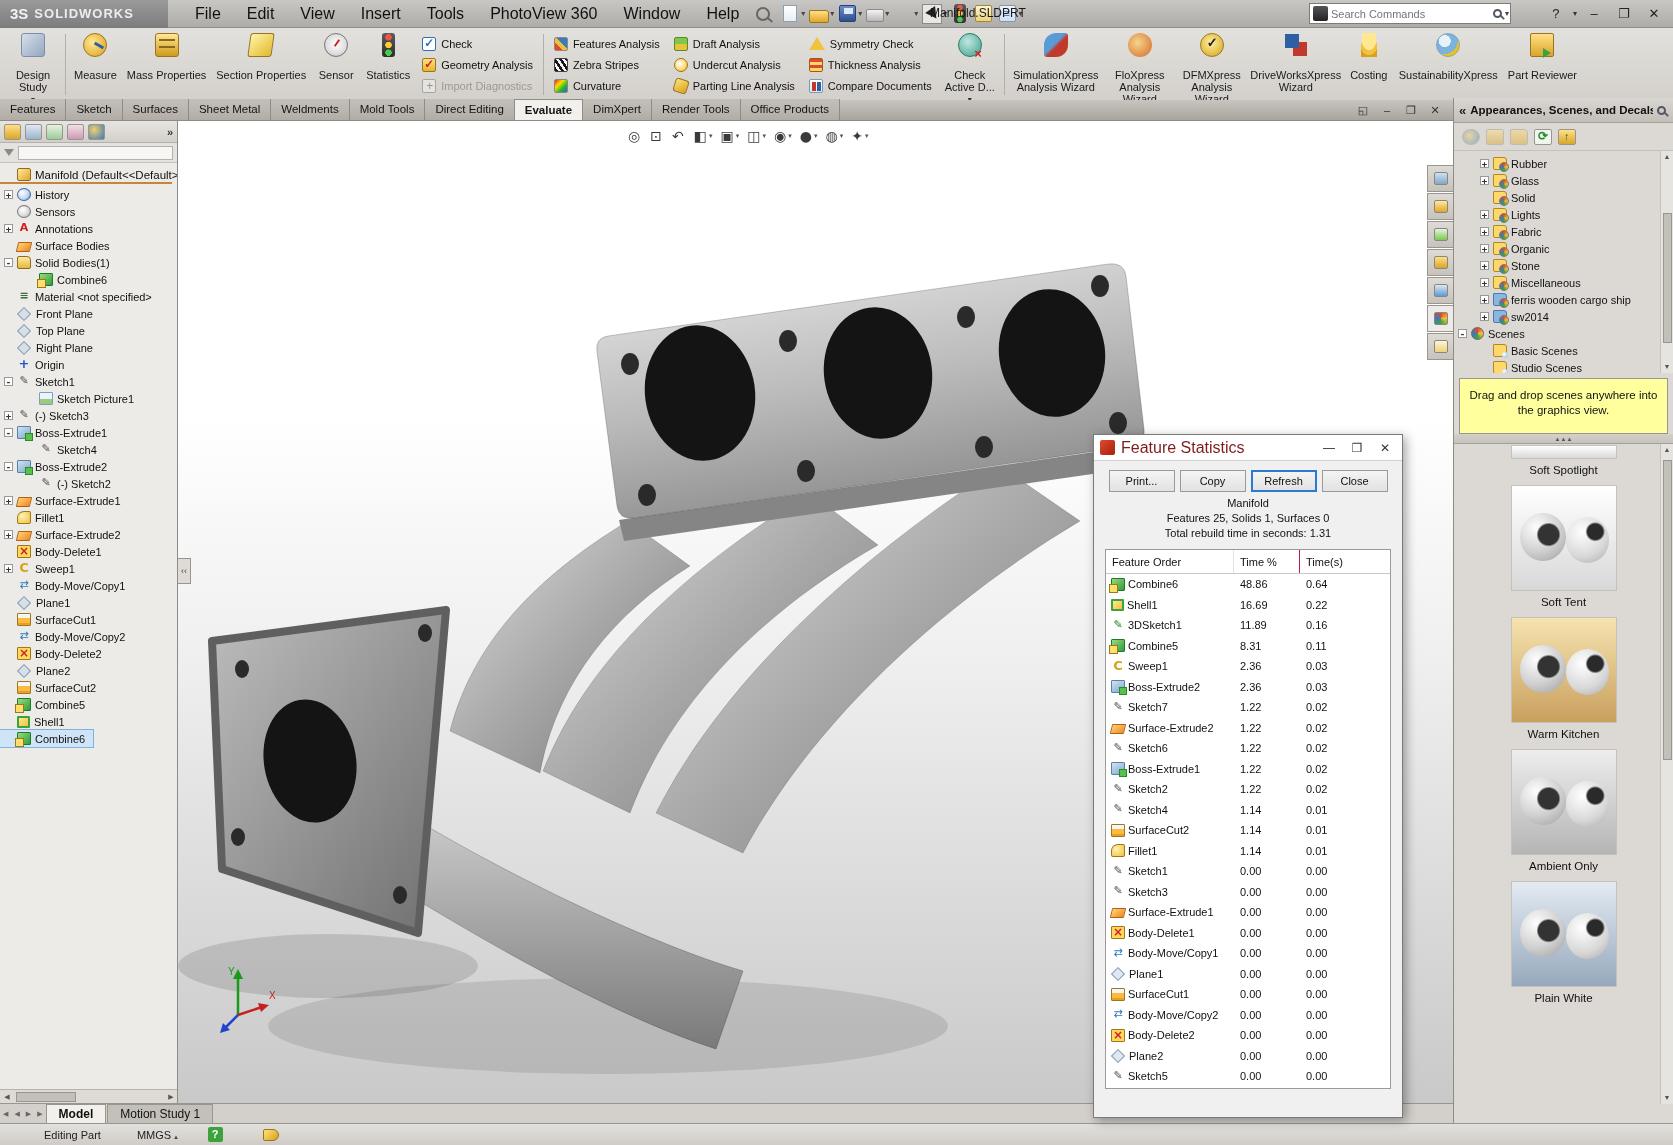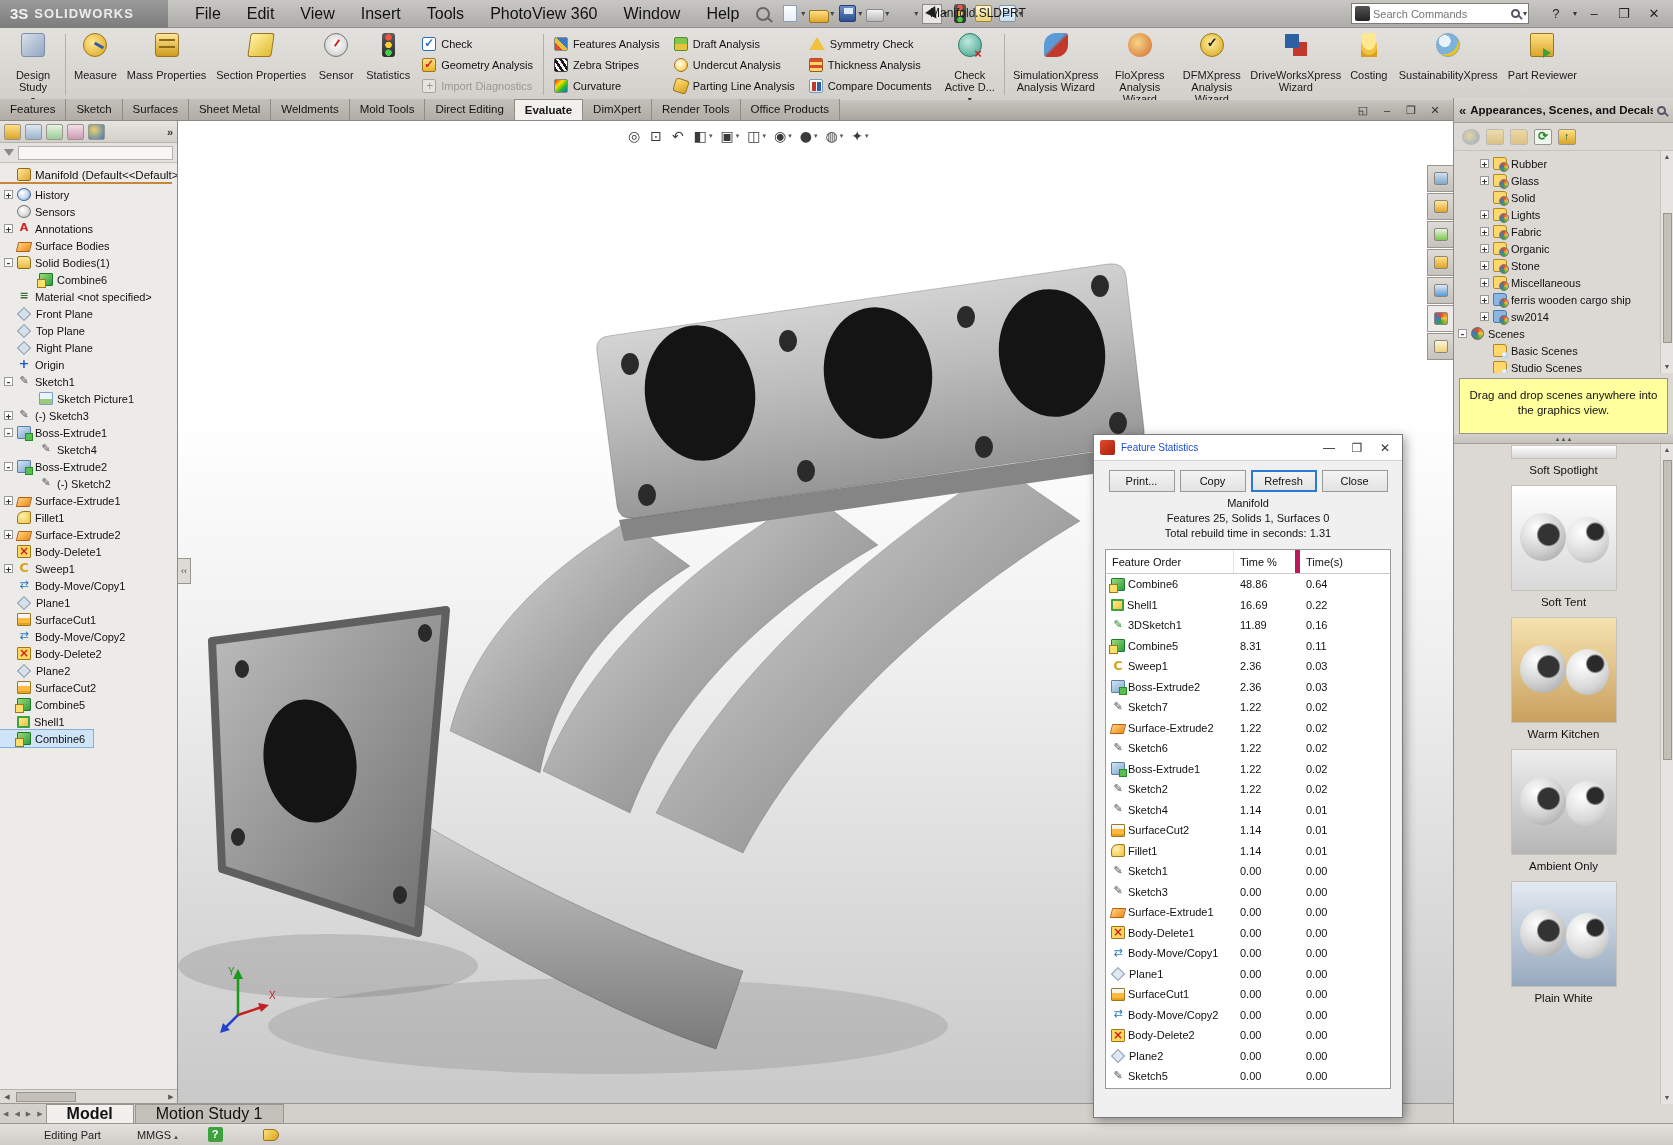--- a/index.html
+++ b/index.html
@@ -25,21 +25,21 @@
   .tb-print{background:linear-gradient(#f3f3f3,#b9b9b9);border:1px solid #8a8a8a;width:18px;height:13px;margin-top:4px;border-radius:2px}
   .tb-undo{color:#2e5fa3;font-size:17px;line-height:20px;text-align:center;font-weight:700}
   .tb-select{border:1px solid #8a8a8a;background:#e9e7e4}
   .tb-select::after{content:"";position:absolute;left:6px;top:3px;border:6px solid transparent;border-top:11px solid #222;transform:rotate(-35deg)}
   .tb-rebuild{width:12px;height:19px;background:linear-gradient(#5a5a5a,#333);border-radius:3px;margin:0 3px;
     background-image:radial-gradient(circle at 50% 18%,#e54 0 2.4px,transparent 3px),radial-gradient(circle at 50% 50%,#fc3 0 2.4px,transparent 3px),radial-gradient(circle at 50% 82%,#4c4 0 2.4px,transparent 3px),linear-gradient(#5a5a5a,#333)}
   .tb-options{background:linear-gradient(#fdf6d8,#ecd27a);border:1px solid #a08a3a;width:17px;height:17px;margin:1px;border-radius:2px}
   .tb-list{background:linear-gradient(#eef4fb,#cfe0f0);border:1px solid #7a98b8;width:17px;height:17px;margin:1px;border-radius:2px}
   .tb-list::after{content:"≡";position:absolute;left:3px;top:1px;color:#2e5fa3;font-size:11px}
   #doctitle{position:absolute;left:930;top:0;left:930px;line-height:27px;font-size:12px;color:#1a1a1a}
-  #searchwrap{position:absolute;right:144px;top:3px;width:178px;height:21px;background:#fff;border:1px solid #7e7c78;display:flex;align-items:center}
+  #searchwrap{position:absolute;right:162px;top:3px;width:202px;height:21px;background:#fff;border:1px solid #7e7c78;display:flex;align-items:center}
   #searchwrap .swicon{width:15px;height:15px;background:linear-gradient(#555,#222);margin:0 3px;border-radius:2px}
   #searchwrap input{border:0;outline:0;flex:1;font-size:11px;font-family:"Liberation Sans",sans-serif;color:#333;background:transparent;min-width:0}
   .mag{width:9px;height:9px;border:2px solid #556;border-radius:50%;position:relative;flex:none;margin-right:2px}
   .mag::after{content:"";position:absolute;width:6px;height:2px;background:#556;transform:rotate(45deg);right:-5px;bottom:-2px}
   .winbtns{position:absolute;right:6px;top:0;display:flex;gap:4px;align-items:center;height:27px}
   .winbtn{width:26px;text-align:center;font-size:13px;color:#222;line-height:26px}
   .helparw{font-size:8px;color:#333}
 
   
   #ribbon{position:absolute;left:0;top:28px;width:1673px;height:72px;background:linear-gradient(#e3e1dd,#d3d0cb);display:flex;align-items:stretch;padding:2px 2px 1px 4px}
@@ -157,31 +157,31 @@
   .vtool{display:flex;align-items:center;padding:1px 3px;border-radius:2px;color:#3b3b3b}
   .vtool .g{font-size:14px;line-height:16px;font-family:"DejaVu Sans",sans-serif}
   .vtool .a{font-size:7px;margin-left:2px;color:#555}
   .collapse-tab{position:absolute;left:0px;top:437px;width:13px;height:26px;background:#dedbd6;border:1px solid #9a968f;border-left:0;color:#444;font-size:9px;line-height:24px;text-align:center;z-index:9}
   #triadbox{position:absolute;left:30px;bottom:70px;width:70px;height:70px;z-index:5}
 
   
   #dlg{position:absolute;left:1093px;top:434px;width:310px;height:684px;background:#f0f0f0;border:1px solid #7a7a7a;box-shadow:3px 3px 10px rgba(0,0,0,.35);z-index:60}
   #dlgtitle{height:26px;background:#fff;border-bottom:1px solid #d0d0d0;display:flex;align-items:center;padding:0 6px;gap:6px}
   .swcube{width:15px;height:15px;background:linear-gradient(135deg,#e04a2a,#a81f10);border-radius:2px;flex:none}
-  #dlgtitle .t{flex:1;font-size:10px;color:#1d4ed8}
+  #dlgtitle .t{flex:1;font-size:16px;color:#7f1d1d}
   .dlgbtn{width:22px;text-align:center;color:#333;font-size:12px}
   #dlgbuttons{display:flex;justify-content:center;gap:5px;margin:9px 0 4px}
   .pbtn{min-width:66px;height:22px;background:linear-gradient(#f4f4f4,#e2e2e2);border:1px solid #9a9a9a;font-size:11px;font-family:"Liberation Sans",sans-serif;text-align:center;line-height:20px;padding:0 6px}
   .pbtn.focus{border:2px solid #2a7ad4;line-height:18px}
   #dlgsummary{text-align:center;font-size:11px;line-height:15px;margin:4px 0 8px;color:#111}
   #stattable{margin:4px 11px;border:1px solid #9a9a9a;background:#fff;height:540px;overflow:hidden}
   .shead{display:flex;height:24px;align-items:flex-end;border-bottom:1px solid #c9c9c9;font-size:11px;color:#111}
   .shead span{padding-left:6px}
   .sc1{width:128px;flex:none;border-right:1px solid #e2e2e2;height:100%;display:flex;align-items:center}
-  .sc2{width:66px;flex:none;border-right:5px solid #be185d;height:100%;display:flex;align-items:center}
+  .sc2{width:66px;flex:none;border-right:1px solid #be185d;height:100%;display:flex;align-items:center}
   .sc3{width:64px;flex:none;height:100%;display:flex;align-items:center}
   .srow{display:flex;height:20.5px;align-items:center;font-size:11px}
   .srow .sc1{border-right:0;padding-left:4px}
   .srow .sc2,.srow .sc3{border-right:0;padding-left:6px}
 
   
   #taskpane{position:absolute;left:1453px;top:98px;width:220px;height:1025px;background:#dcd9d4;border-left:1px solid #8e8a84;overflow:hidden}
   #tphead{height:25px;background:linear-gradient(#dad7d2,#c2bfb9);border-bottom:1px solid #a5a19a;display:flex;align-items:center;padding:0 5px;gap:4px}
   #tphead .chev{font-size:13px;font-weight:700;color:#222}
   #tphead .t{font-weight:700;font-size:11.5px;flex:1;white-space:nowrap;overflow:hidden}
@@ -223,21 +223,21 @@
   .tp-home{background:linear-gradient(#ffe9a0,#e0a62a)}
   .tp-lib{background:linear-gradient(#e8f2df,#7ec850)}
   .tp-file{background:linear-gradient(#ffe084,#d9a62a)}
   .tp-pal{background:linear-gradient(#dfe8f2,#5b9bd5)}
   .tp-app{background:conic-gradient(#e04a2a,#f0c23e,#3da23d,#3a7ac0,#e04a2a);border-radius:50%}
   .tp-cust{background:linear-gradient(#fdf6d8,#ecd27a)}
 
   
   #doctabs{position:absolute;left:0;top:1103px;width:1453px;height:20px;background:#d3d0cb;border-top:1px solid #9a968f;display:flex;align-items:flex-end}
   .dnav{font-size:7px;color:#666;padding:0 3px;line-height:18px}
-  .dtab{padding:0 20px;line-height:18px;font-size:16px;border:1px solid #9a968f;border-bottom:0;background:#c3c0ba;margin-right:1px}
+  .dtab{padding:0 12px;line-height:18px;font-size:12px;border:1px solid #9a968f;border-bottom:0;background:#c3c0ba;margin-right:1px}
   .dtab.active{background:#f2f0ed;font-weight:700}
   #statusbar{position:absolute;left:0;top:1123px;width:1673px;height:22px;background:linear-gradient(#e3e1dd,#cfccc7);border-top:1px solid #9a968f;display:flex;align-items:center;font-size:11px;color:#222;padding:0 8px}
   #statusbar .left{flex:1}
   #statusbar .item{margin-left:36px;white-space:nowrap}
   .unit-arrow{font-size:7px;color:#444}
   .helpbox{display:inline-block;width:15px;height:15px;background:#3da23d;color:#fff;font-weight:700;text-align:center;line-height:15px;border-radius:2px;margin-left:30px}
   .tagicon{display:inline-block;width:16px;height:12px;background:linear-gradient(135deg,#ffe27a,#d9a01a);border:1px solid #9a7420;border-radius:2px 6px 6px 2px;margin-left:40px}
 </style>
 </head>
 <body>

